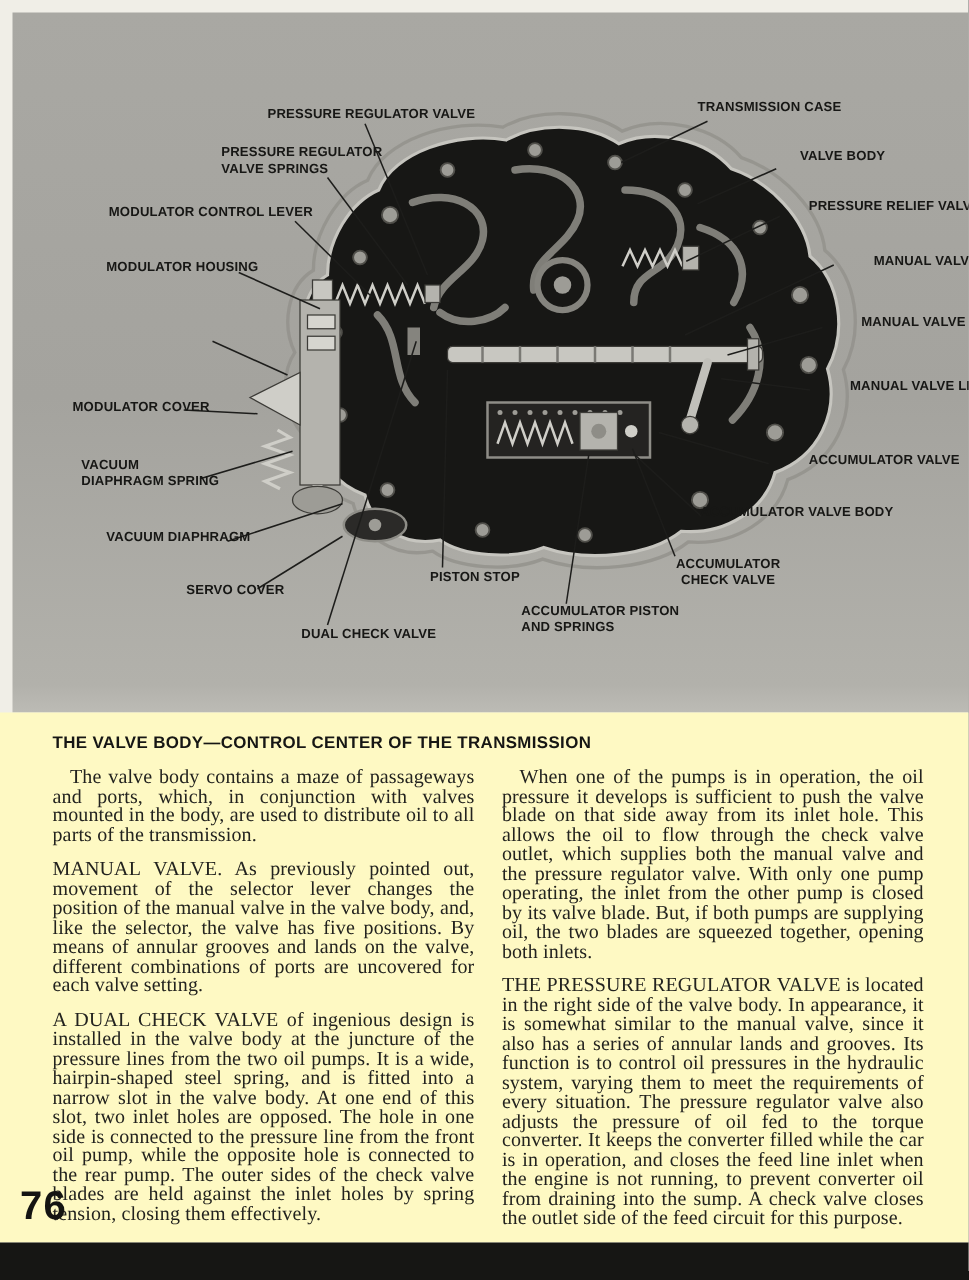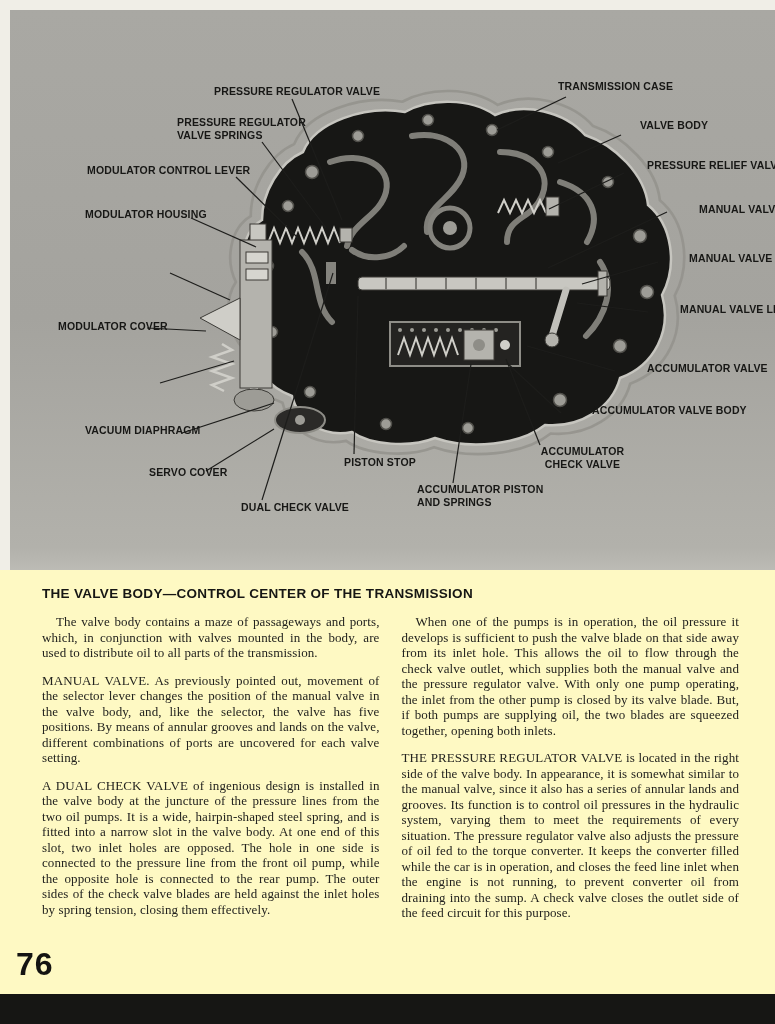--- a/index.html
+++ b/index.html
@@ -23,21 +23,21 @@
     position:absolute; left:0; top:570px; width:775px; height:424px;
     background:#fef9c3; padding:16px 36px 0 42px; box-sizing:border-box;
   }
   .headline {
     font-weight:700; font-size:13.5px; letter-spacing:.3px; color:#161614;
     margin:0 0 13px 0; font-family:"Liberation Sans", sans-serif;
   }
   .columns { display:flex; gap:22px; }
   .col {
     width:338px; font-family:"Liberation Serif", serif;
-    font-size:13px; line-height:15.5px; text-align:justify;
+    font-size:16px; line-height:15.5px; text-align:justify;
     color:#23231f; letter-spacing:.1px;
   }
   .col p { margin:0 0 12px 0; }
   .col p.indent { text-indent:14px; }
   .pageno {
     position:absolute; left:16px; top:946px; font-size:32px; font-weight:700;
     color:#141412; font-family:"Liberation Sans", sans-serif; letter-spacing:1px;
   }
   .bottom-bar {
     position:absolute; left:0; top:994px; width:775px; height:30px;
@@ -184,23 +184,25 @@
   <div class="dlabel" style="left:147px; top:116px; width:130px; text-align:left;">PRESSURE REGULATOR
 VALVE SPRINGS</div>
   <div class="dlabel" style="left:610px; top:119px; width:90px;">VALVE BODY</div>
   <div class="dlabel" style="left:57px;  top:164px; width:172px;">MODULATOR CONTROL LEVER</div>
   <div class="dlabel" style="left:617px; top:159px; width:140px;">PRESSURE RELIEF VALVE</div>
   <div class="dlabel" style="left:55px;  top:208px; width:140px;">MODULATOR HOUSING</div>
   <div class="dlabel" style="left:669px; top:203px; width:100px;">MANUAL VALVE</div>
   <div class="dlabel" style="left:659px; top:252px; width:120px;">MANUAL VALVE PIN</div>
   <div class="dlabel" style="left:28px;  top:320px; width:120px;">MODULATOR COVER</div>
   <div class="dlabel" style="left:650px; top:303px; width:130px;">MANUAL VALVE LEVER</div>
+  <div class="dlabel" style="left:35px;  top:366px; width:130px;">VACUUM
+DIAPHRAGM SPRING</div>
   <div class="dlabel" style="left:617px; top:362px; width:140px;">ACCUMULATOR VALVE</div>
   <div class="dlabel" style="left:55px;  top:424px; width:135px;">VACUUM DIAPHRAGM</div>
-  <div class="dlabel" style="left:562px; top:404px; width:170px;">ACCUMULATOR VALVE BODY</div>
+  <div class="dlabel" style="left:530px; top:404px; width:170px;">ACCUMULATOR VALVE BODY</div>
   <div class="dlabel" style="left:119px; top:466px; width:95px;">SERVO COVER</div>
   <div class="dlabel" style="left:314px; top:456px; width:85px;">PISTON STOP</div>
   <div class="dlabel" style="left:500px; top:445px; width:105px; text-align:center;">ACCUMULATOR
 CHECK VALVE</div>
   <div class="dlabel" style="left:200px; top:501px; width:120px;padding-left:11px;">DUAL CHECK VALVE</div>
   <div class="dlabel" style="left:387px; top:483px; width:140px;">ACCUMULATOR PISTON
 AND SPRINGS</div>
 
   <div class="text-section">
     <h2 class="headline">THE VALVE BODY—CONTROL CENTER OF THE TRANSMISSION</h2>

